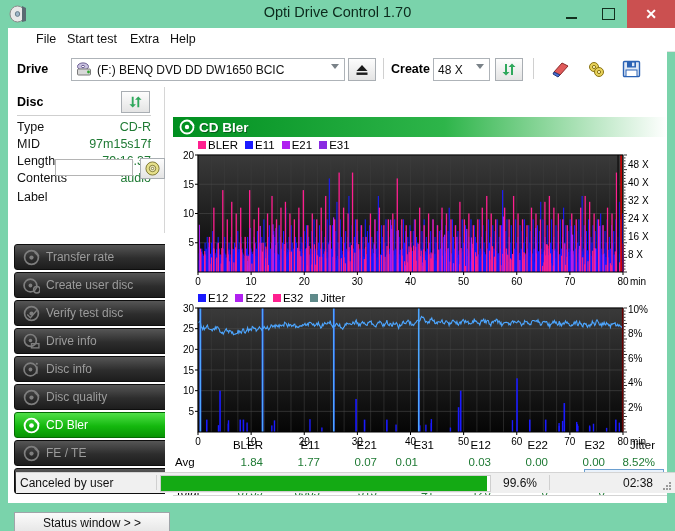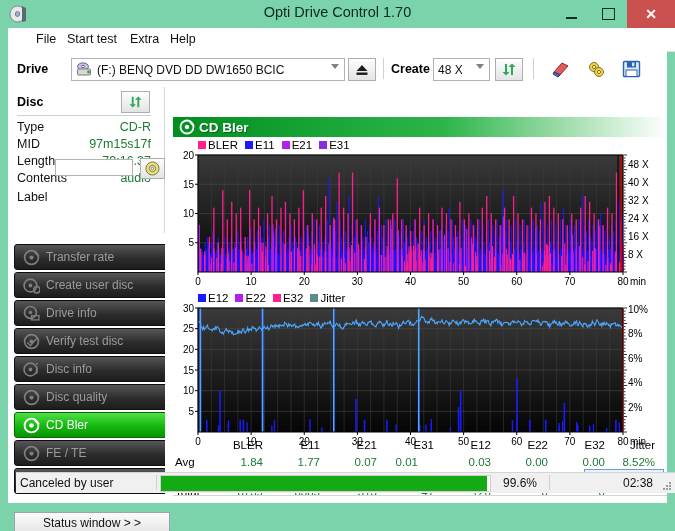--- a/index.html
+++ b/index.html
@@ -247,33 +247,33 @@
       <div class="navbtn">
         <svg class="navicon" viewBox="0 0 16 16">
             <circle cx="7" cy="8" r="6" fill="none" stroke="#7e7e7e" stroke-width="1.6"></circle>
             <circle cx="7" cy="8" r="1.8" fill="#7e7e7e"></circle>
             <circle cx="13" cy="12" r="3" fill="none" stroke="#7e7e7e" stroke-width="1.4"></circle>
           </svg>
         <span class="nlab">Create user disc</span>
       </div>
       <div class="navbtn">
         <svg class="navicon" viewBox="0 0 16 16">
+            <circle cx="8" cy="8" r="6.5" fill="none" stroke="#7e7e7e" stroke-width="1.6"></circle>
+            <circle cx="8" cy="8" r="2" fill="#7e7e7e"></circle>
+            <path d="M4 9 L7 12 L13 5" stroke="#7e7e7e" stroke-width="1.3" fill="none"></path>
+          </svg>
+        <span class="nlab">Verify test disc</span>
+      </div>
+      <div class="navbtn">
+        <svg class="navicon" viewBox="0 0 16 16">
             <circle cx="7" cy="7" r="5.6" fill="none" stroke="#7e7e7e" stroke-width="1.6"></circle>
             <circle cx="7" cy="7" r="1.7" fill="#7e7e7e"></circle>
             <rect x="8" y="10" width="7" height="4" fill="none" stroke="#7e7e7e" stroke-width="1.3"></rect>
           </svg>
         <span class="nlab">Drive info</span>
-      </div>
-      <div class="navbtn">
-        <svg class="navicon" viewBox="0 0 16 16">
-            <circle cx="8" cy="8" r="6.5" fill="none" stroke="#7e7e7e" stroke-width="1.6"></circle>
-            <circle cx="8" cy="8" r="2" fill="#7e7e7e"></circle>
-            <path d="M4 9 L7 12 L13 5" stroke="#7e7e7e" stroke-width="1.3" fill="none"></path>
-          </svg>
-        <span class="nlab">Verify test disc</span>
       </div>
       <div class="navbtn">
         <svg class="navicon" viewBox="0 0 16 16">
             <circle cx="7" cy="8" r="6" fill="none" stroke="#7e7e7e" stroke-width="1.6"></circle>
             <circle cx="7" cy="8" r="1.8" fill="#7e7e7e"></circle>
             <path d="M13 5 L13 12" stroke="#7e7e7e" stroke-width="1.6"></path>
             <circle cx="13" cy="2.6" r="1" fill="#7e7e7e"></circle>
           </svg>
         <span class="nlab">Disc info</span>
       </div>

